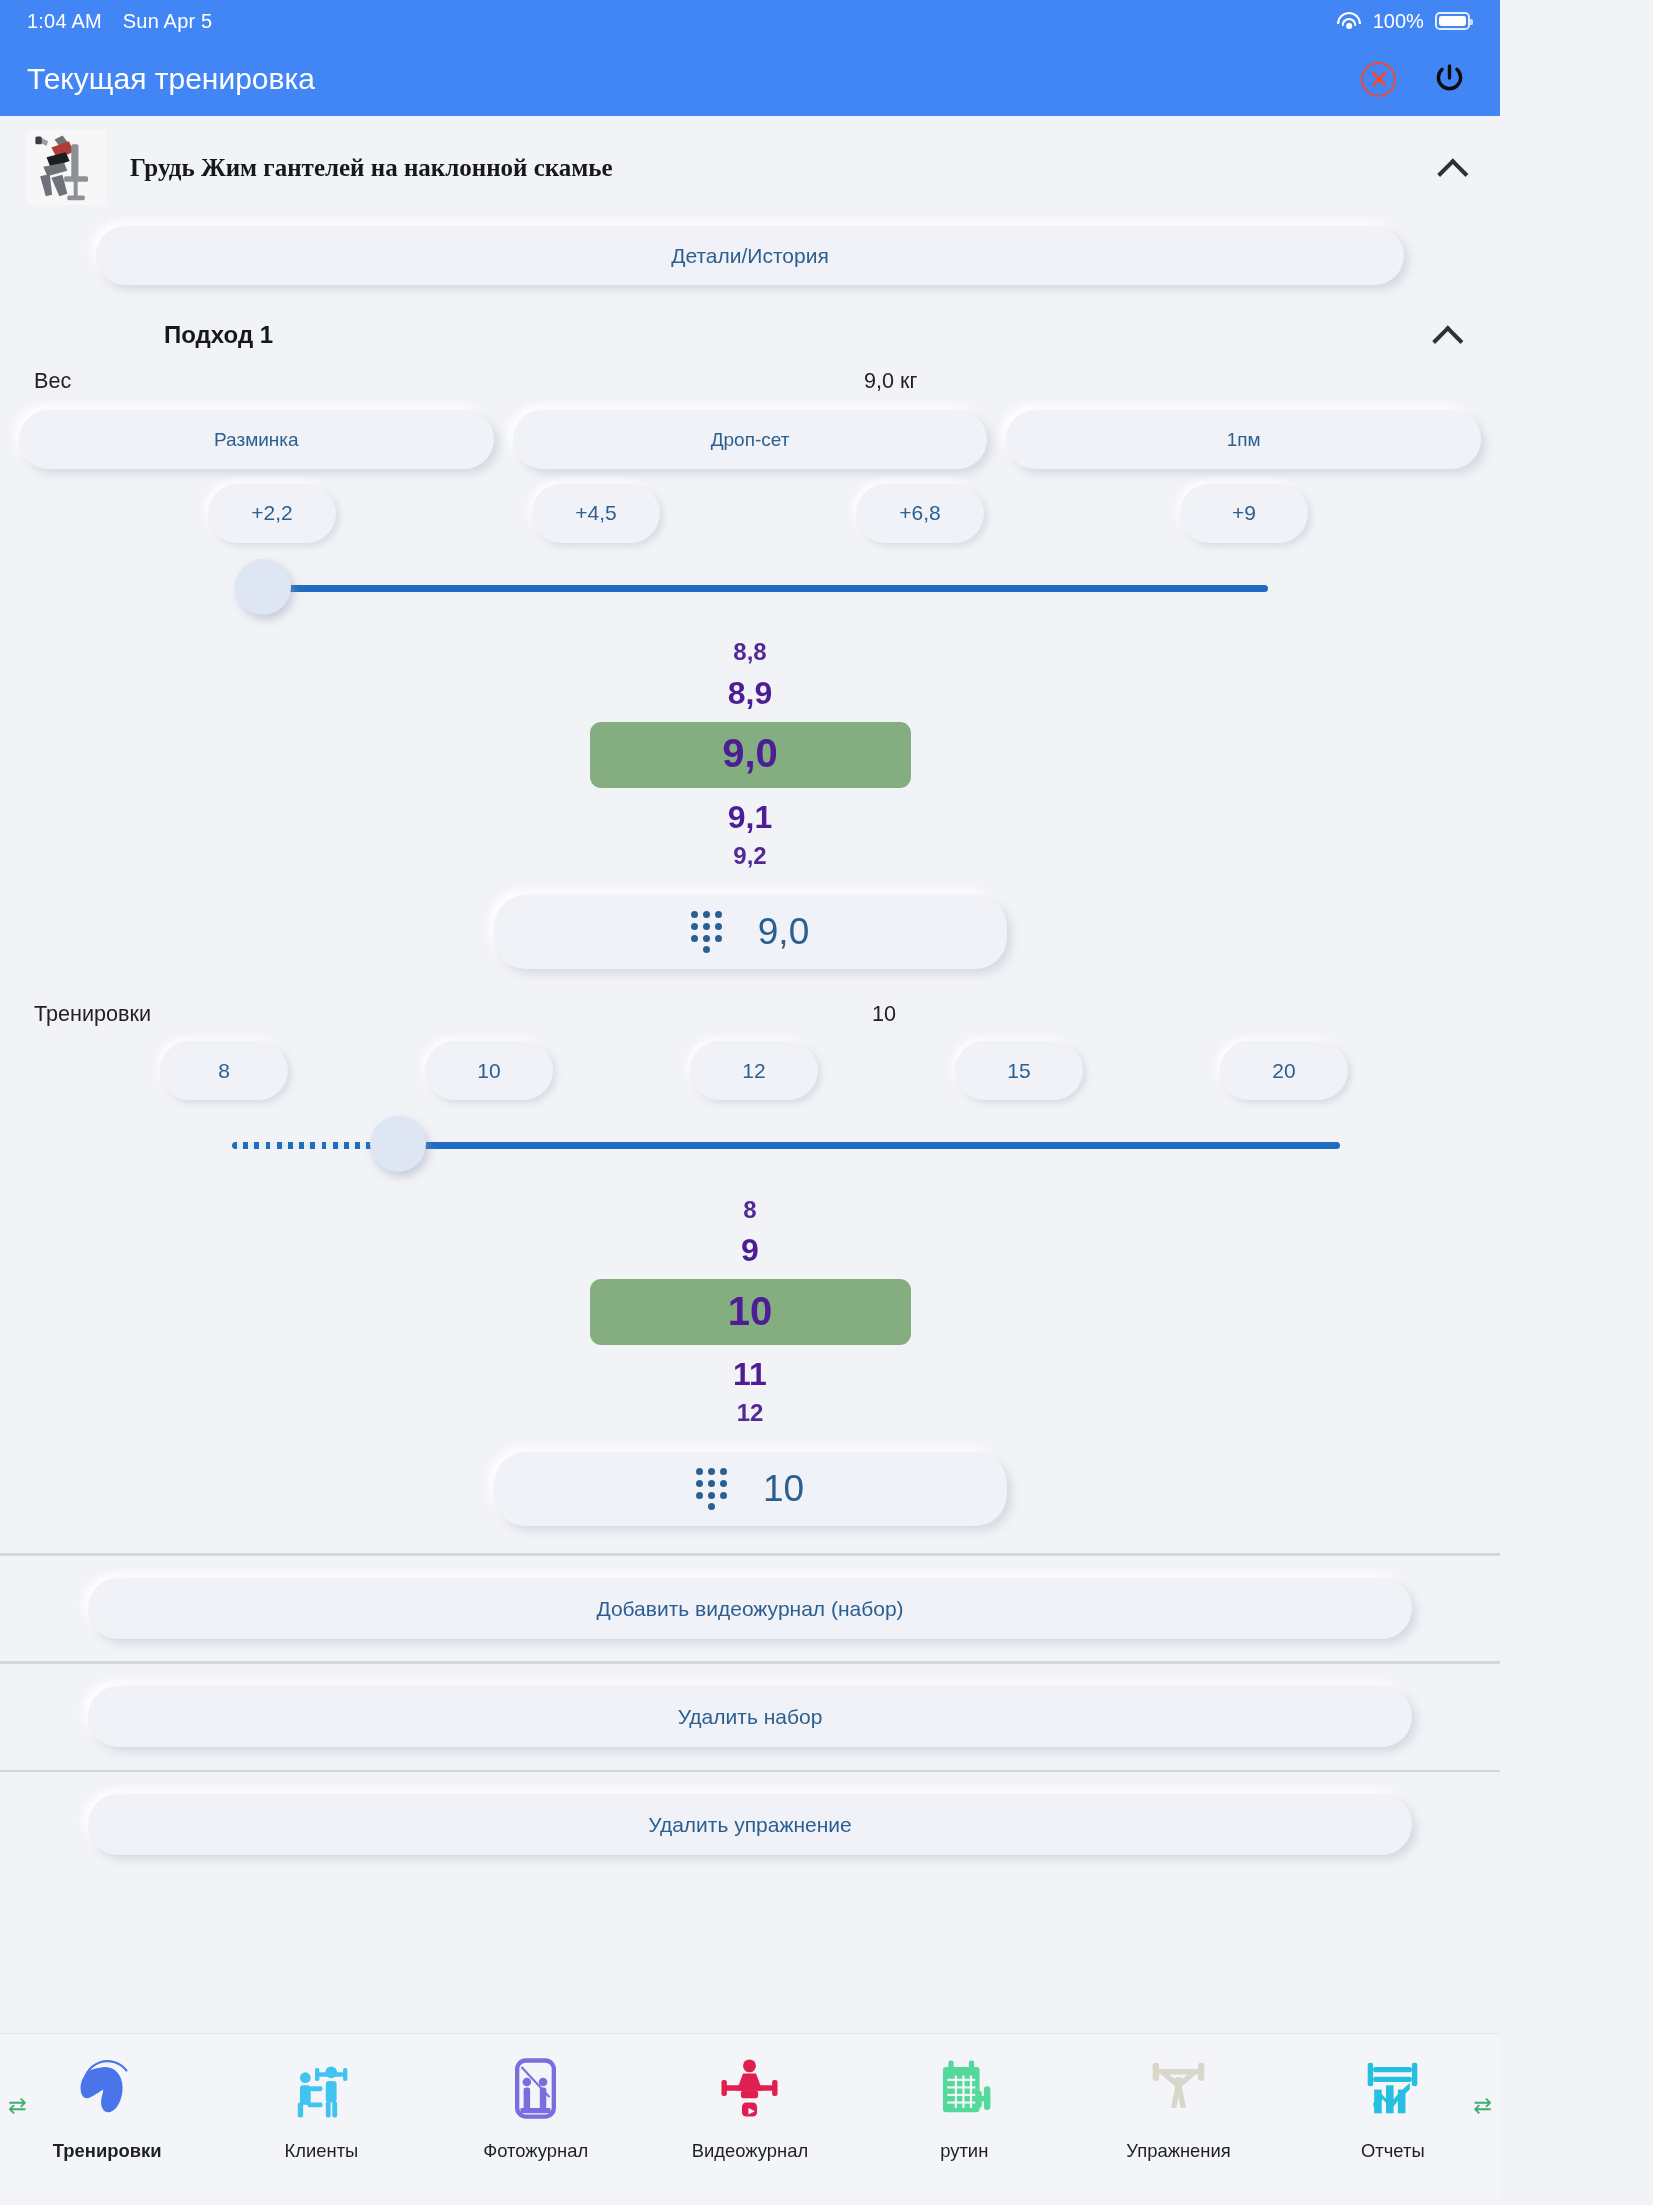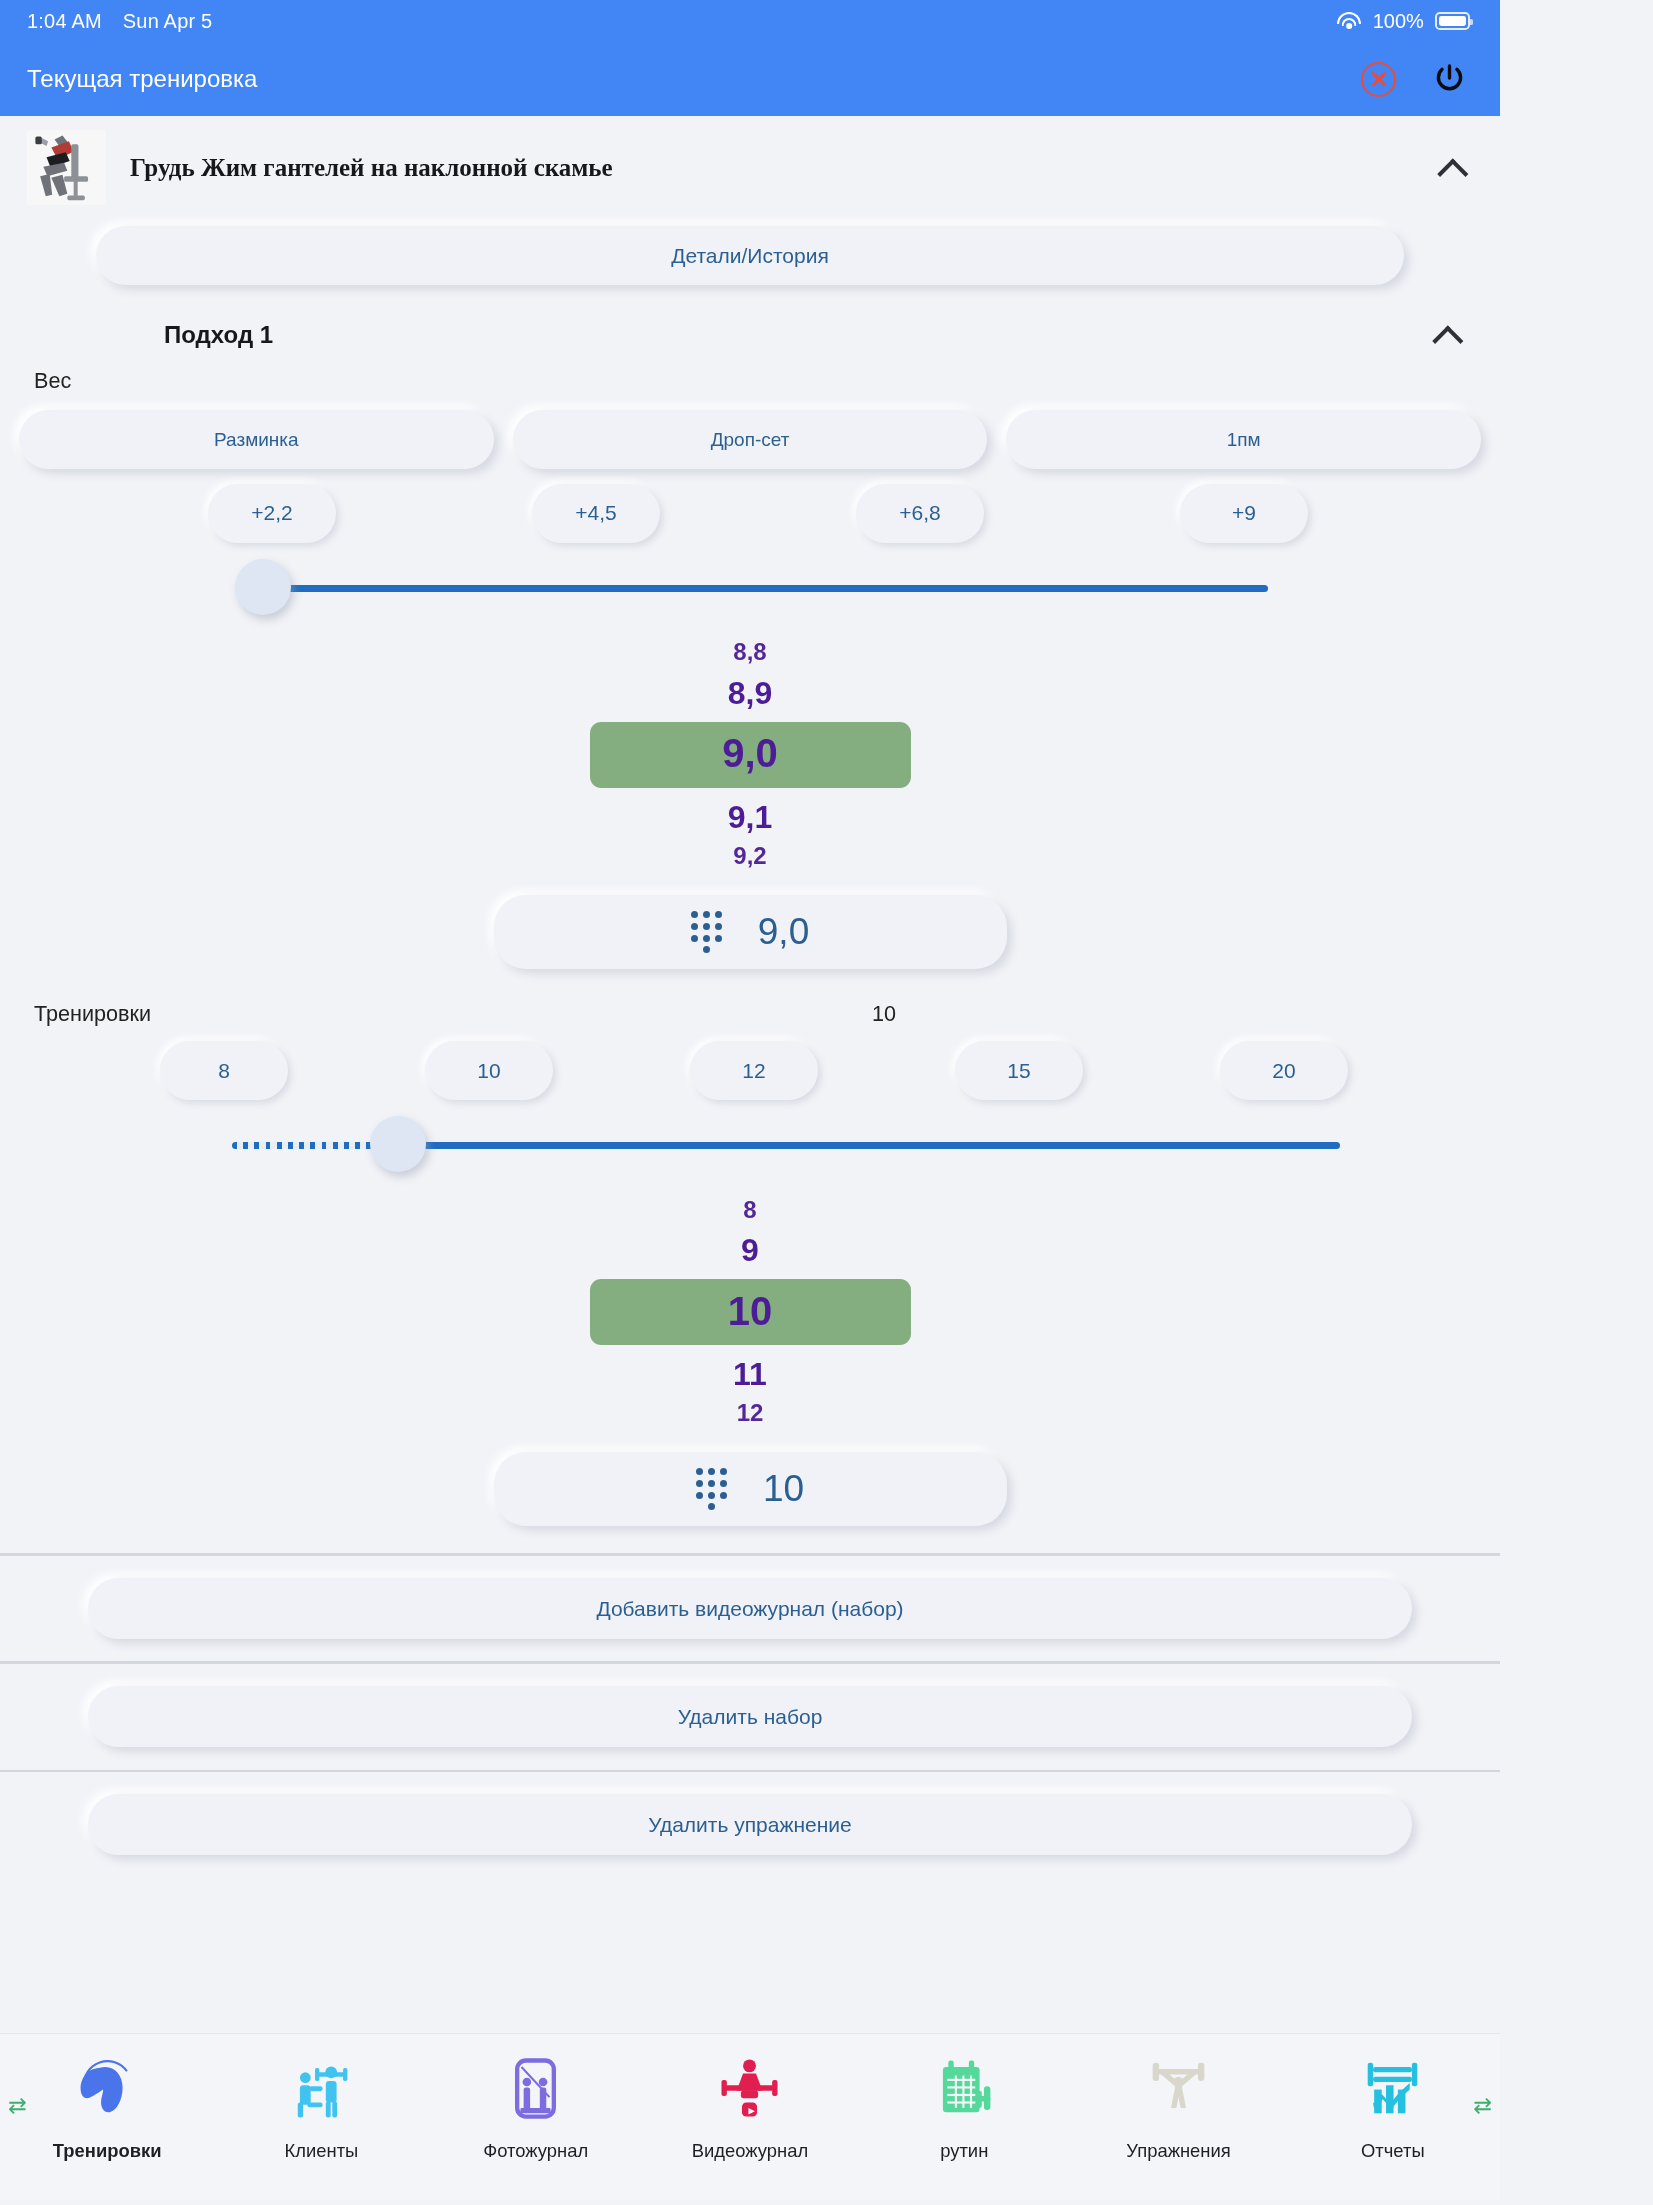--- a/index.html
+++ b/index.html
@@ -28,21 +28,21 @@
   .battery{ width:35px;height:17.6px;border:2px solid rgba(255,255,255,.85);border-radius:4.8px;position:relative;padding:2px;}
   .battery::after{content:"";position:absolute;right:-4.8px;top:4.8px;width:2.4px;height:6.4px;background:rgba(255,255,255,.7);border-radius:0 1.6px 1.6px 0;}
   .battery b{display:block;height:100%;width:100%;background:#fff;border-radius:2.4px;}
 
   
   .appbar{
     height:74px; background:#4285f4; color:#fff;
     display:flex; align-items:center; justify-content:space-between;
     padding:0 32px 0 27px;
   }
-  .appbar-title{ font-size:24px; font-weight:400; }
+  .appbar-title{ font-size:30px; font-weight:400; }
   .appbar-actions{ display:flex; align-items:center; gap:35px; }
   .icon-stop{ width:35px;height:35px;border:2.8px solid #ef4a35;border-radius:50%;
     position:relative; display:block;}
   .icon-stop::before,.icon-stop::after{content:"";position:absolute;left:50%;top:50%;
     width:19px;height:2.8px;background:#ef4a35;border-radius:1.6px;}
   .icon-stop::before{transform:translate(-50%,-50%) rotate(45deg);}
   .icon-stop::after{transform:translate(-50%,-50%) rotate(-45deg);}
 
   
   .content{ position:relative; height:1917px; background:#f2f3f7; overflow:hidden;}
@@ -180,20 +180,21 @@
 
     <div class="pill details-btn">Детали/История</div>
 
     <div class="setrow">
       <div class="set-title">Подход 1</div>
       <span class="chev"></span>
     </div>
 
     <div class="label-row">
       <div class="lbl">Вес</div>
+      <div class="val">9,0 кг</div>
     </div>
 
     <div class="mode-row">
       <div class="pill">Разминка</div>
       <div class="pill">Дроп-сет</div>
       <div class="pill">1пм</div>
     </div>
 
     <div class="inc-row">
       <div class="pill flat">+2,2</div>

